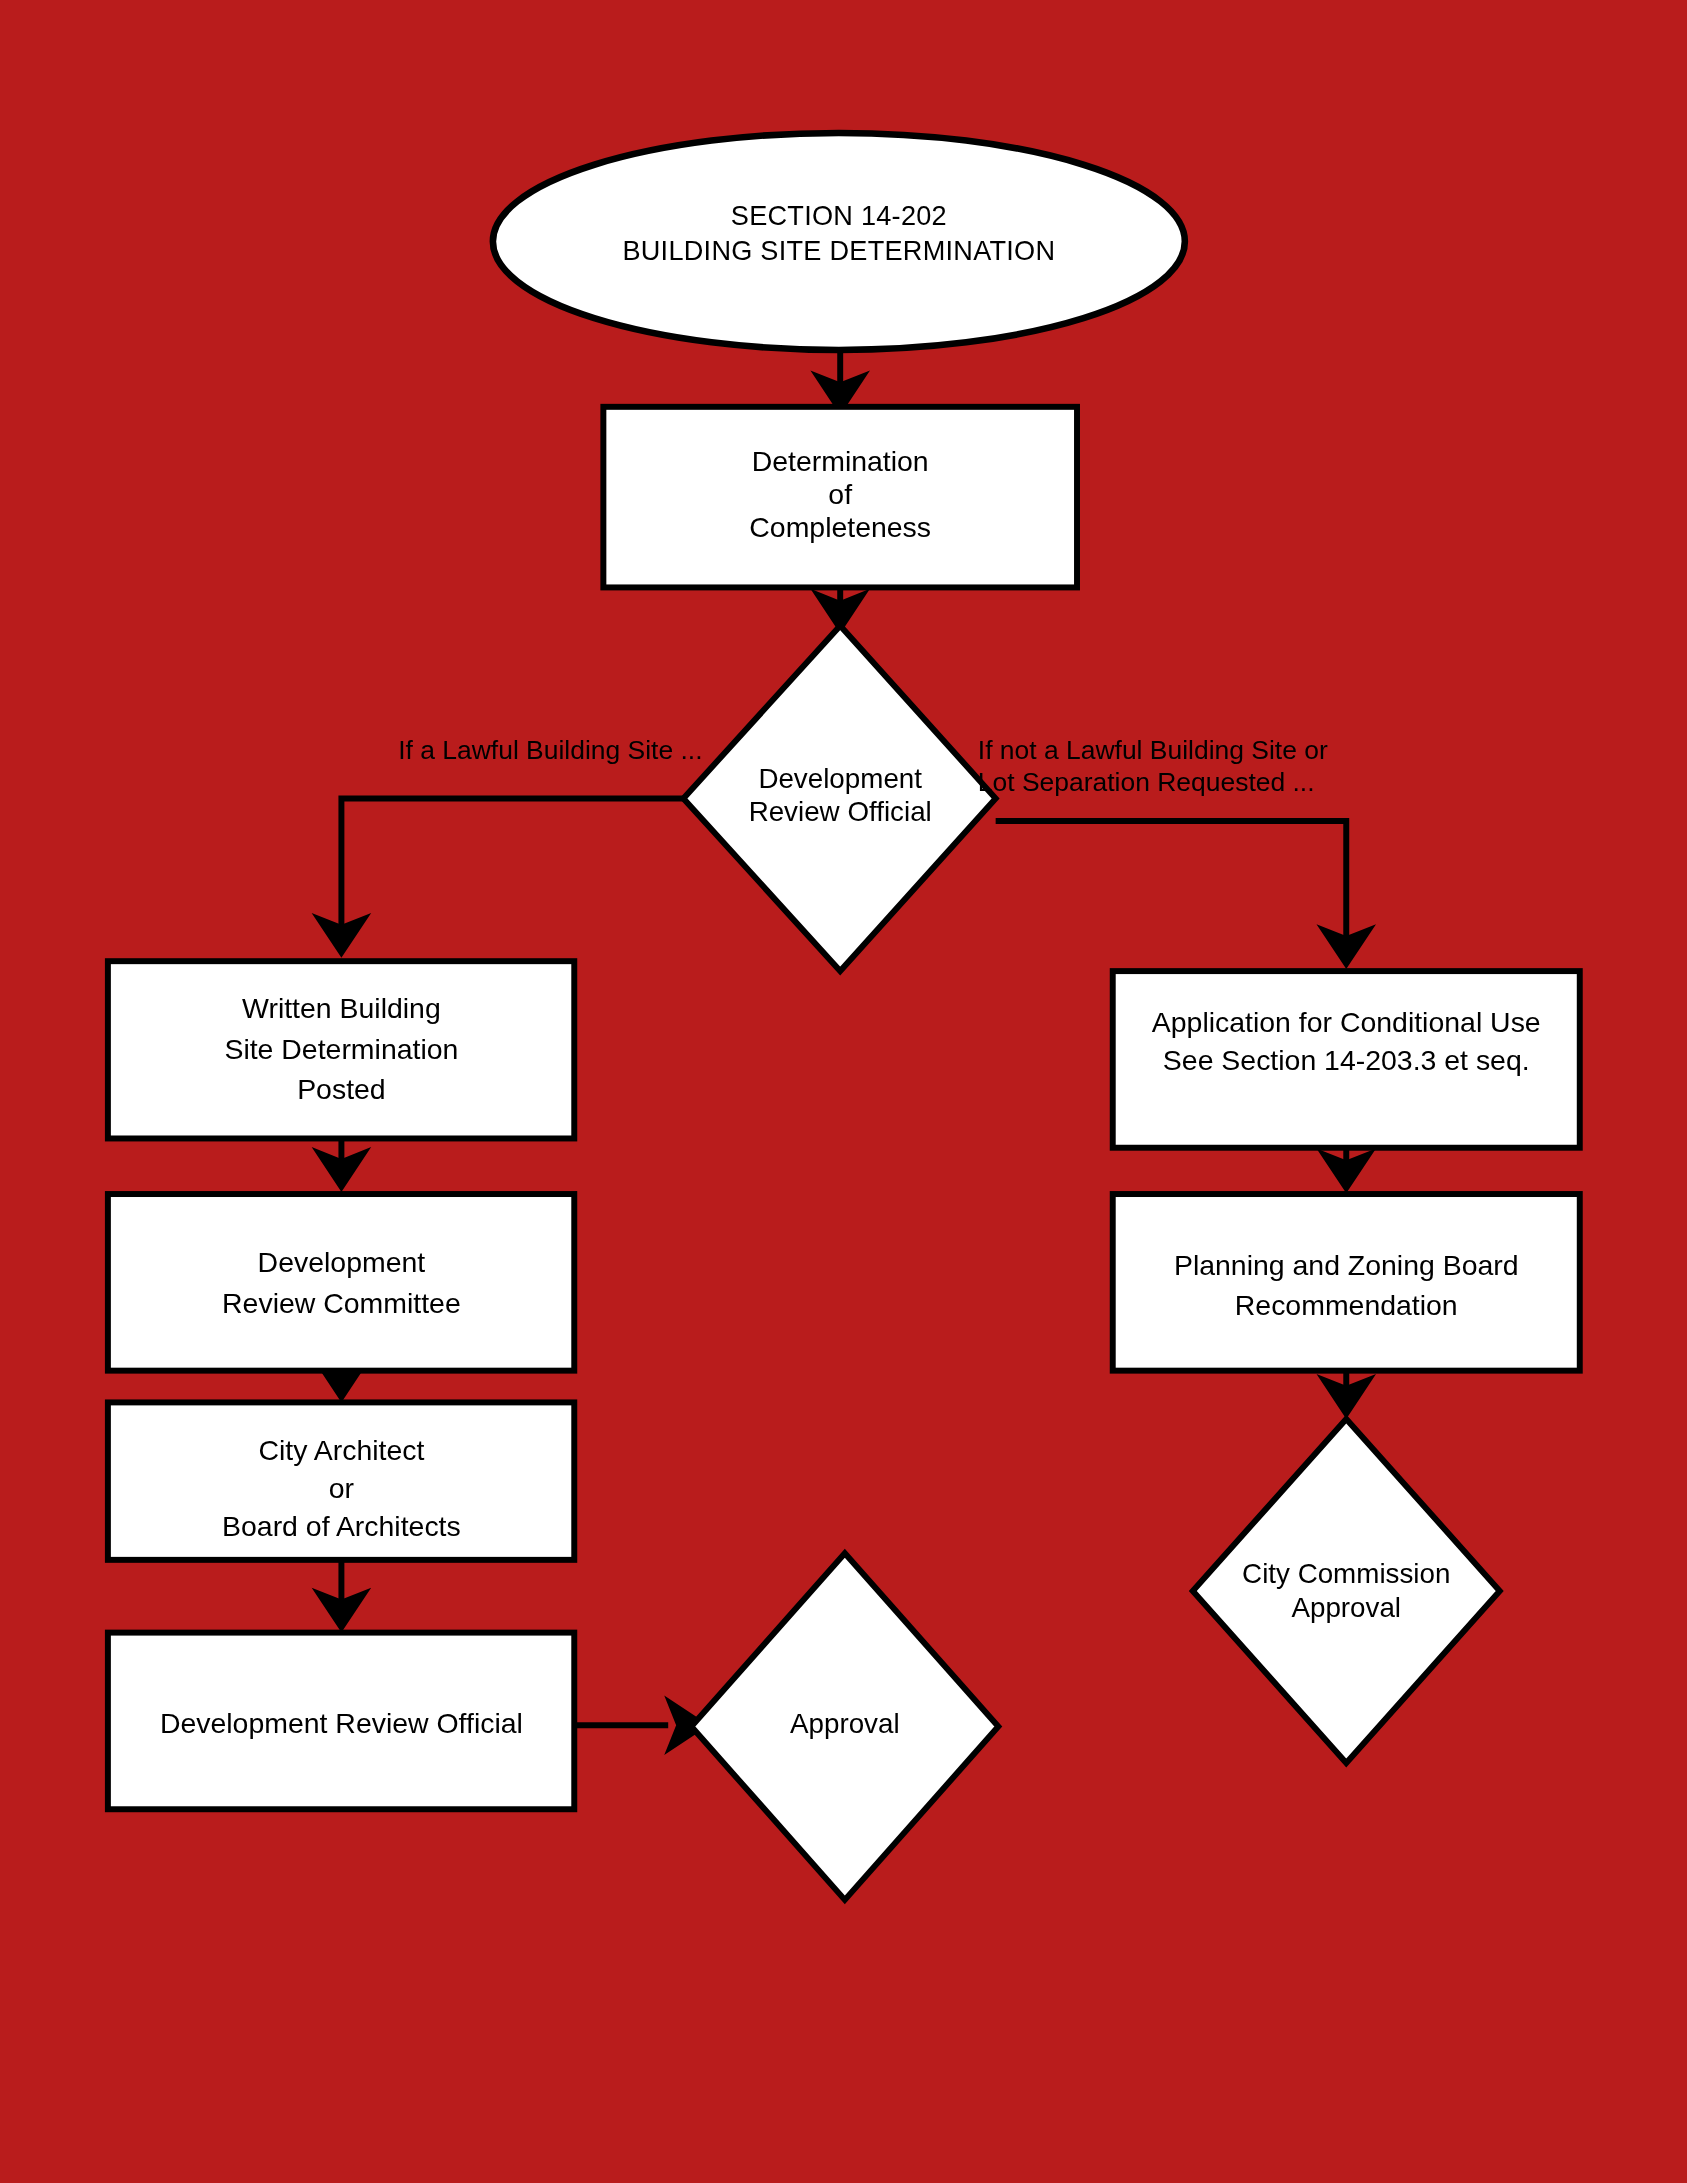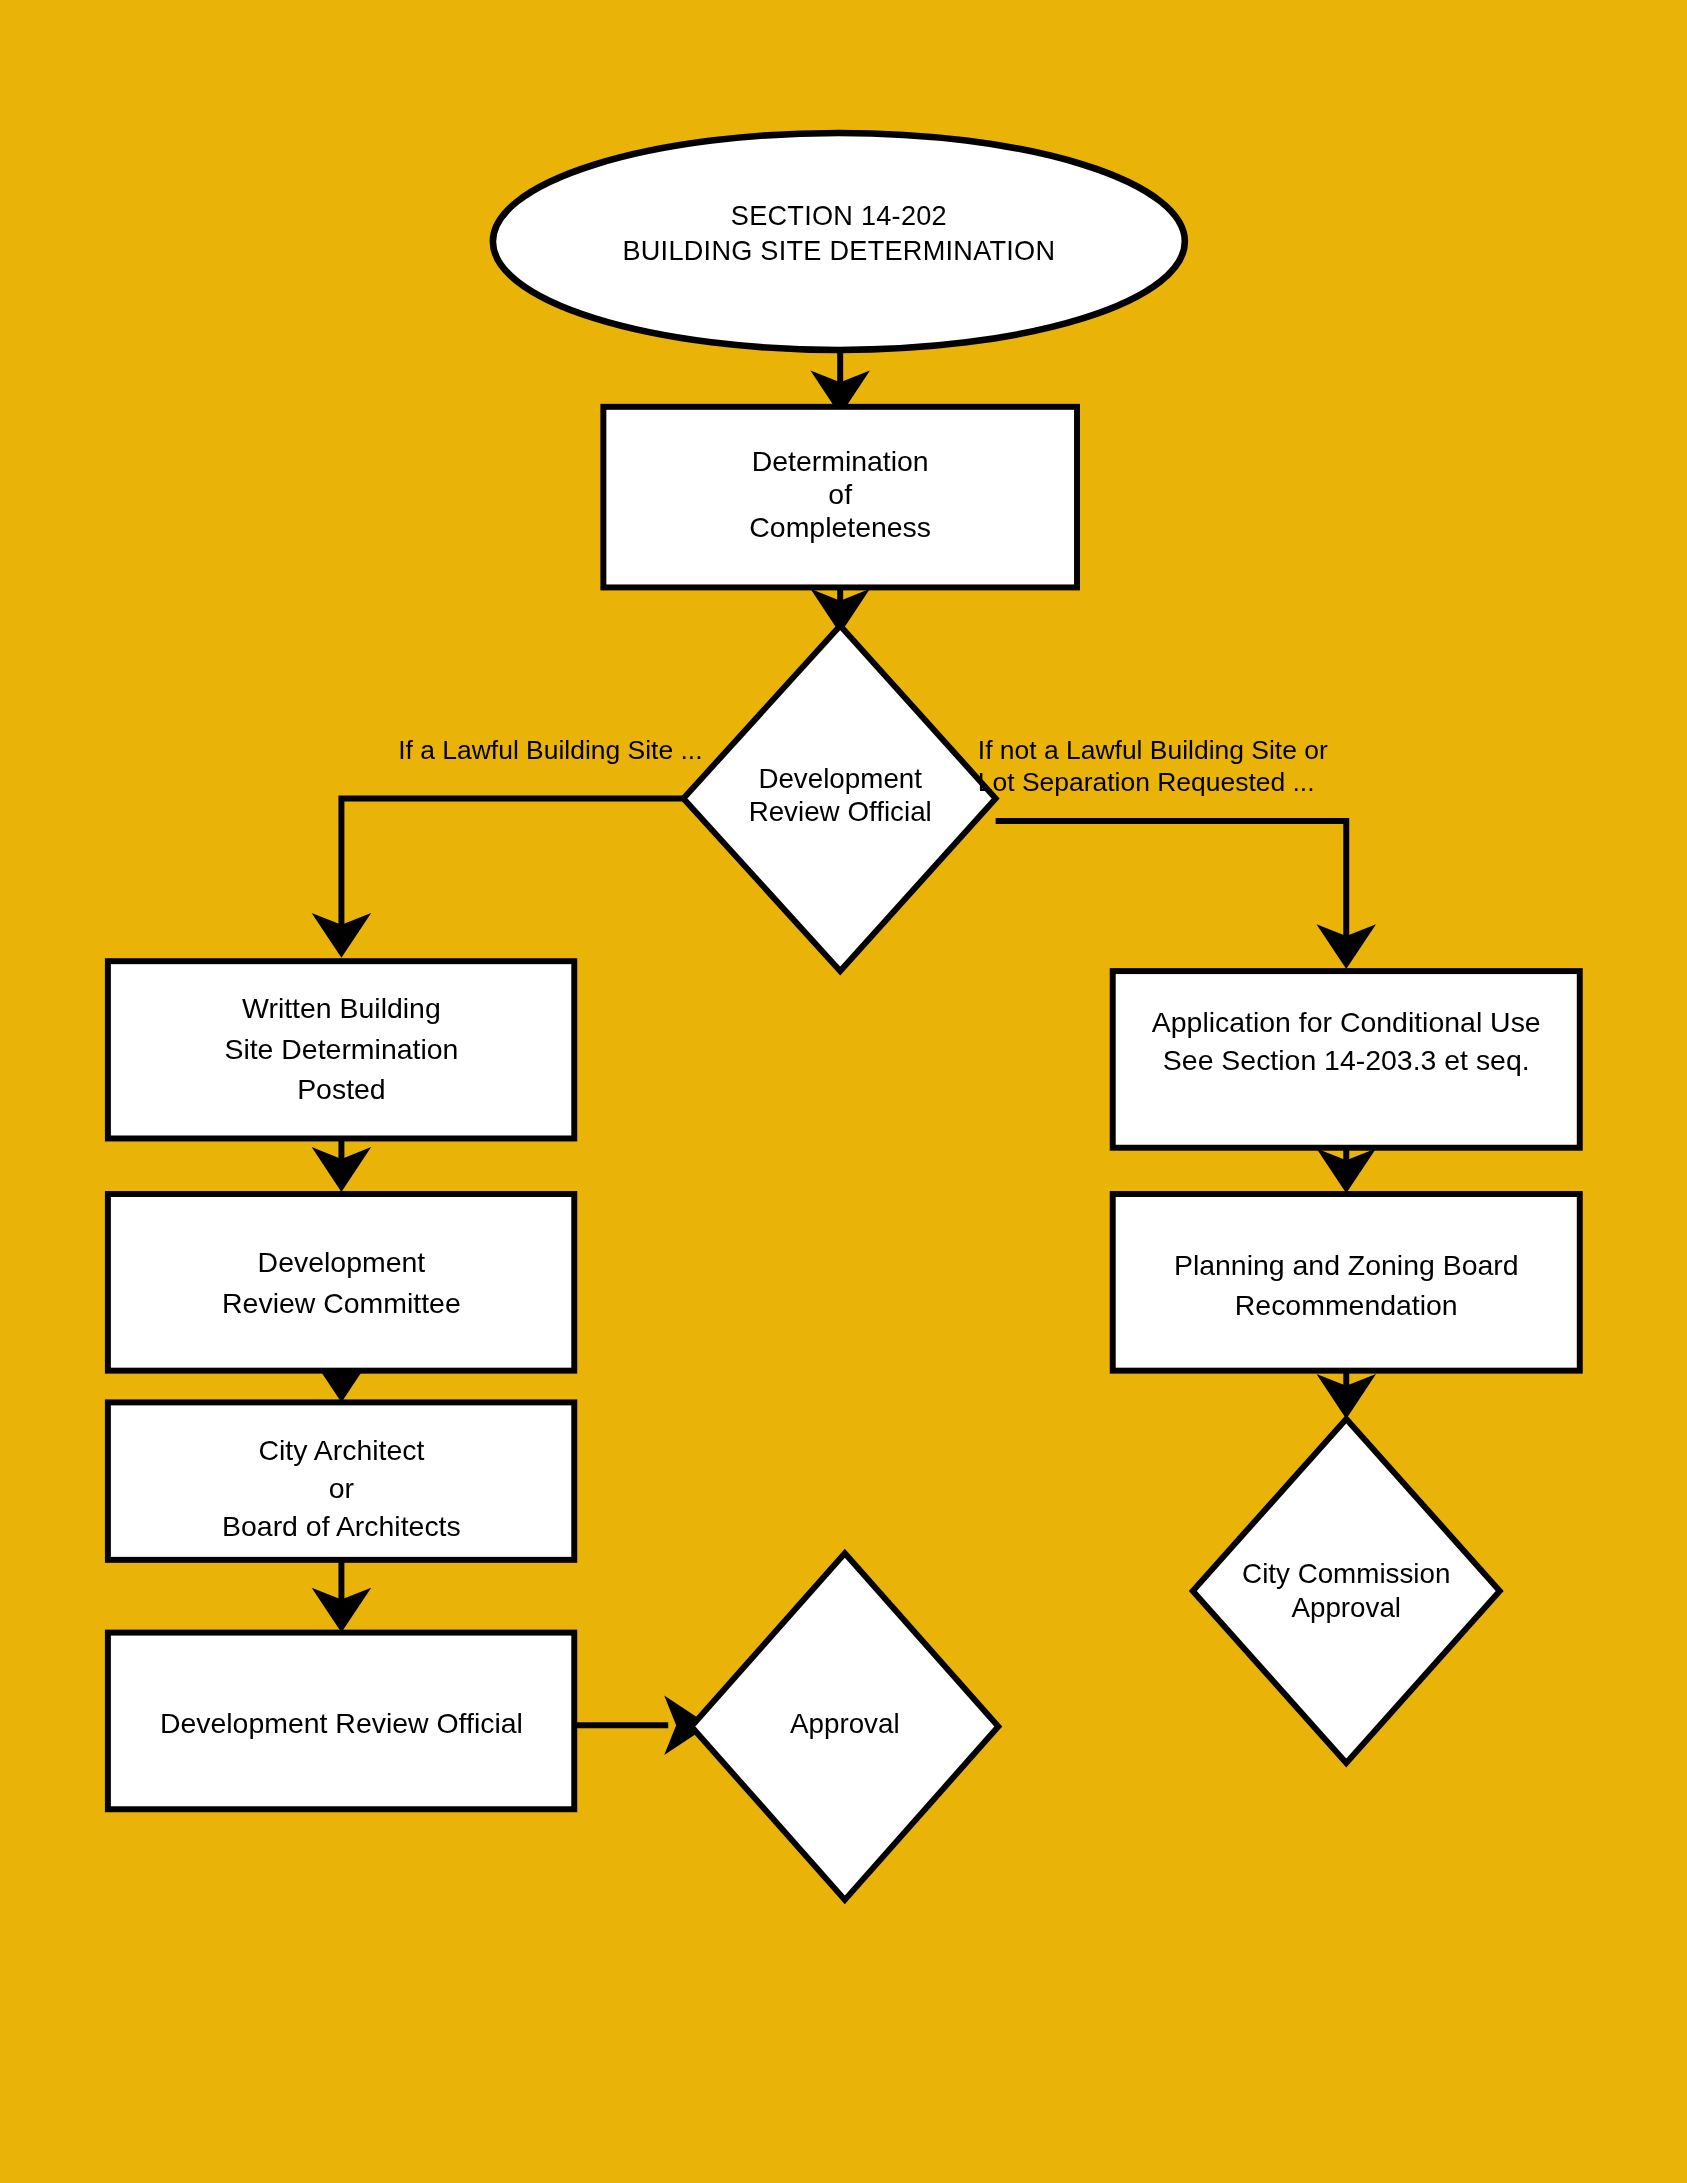--- a/index.html
+++ b/index.html
@@ -12,21 +12,21 @@
     width: 1687px;
     height: 2183px;
     font-family: "Liberation Sans", sans-serif;
     color: #000000;
     overflow: hidden;
   }
   #flowchart-root {
     position: relative;
     width: 1687px;
     height: 2183px;
-    background: #eab308;
+    background: #b91c1c;
   }
   svg#flow-svg {
     display: block;
     width: 1687px;
     height: 2183px;
   }
   .shape-outline {
     fill: #ffffff;
     stroke: #000000;
     stroke-width: 9;

